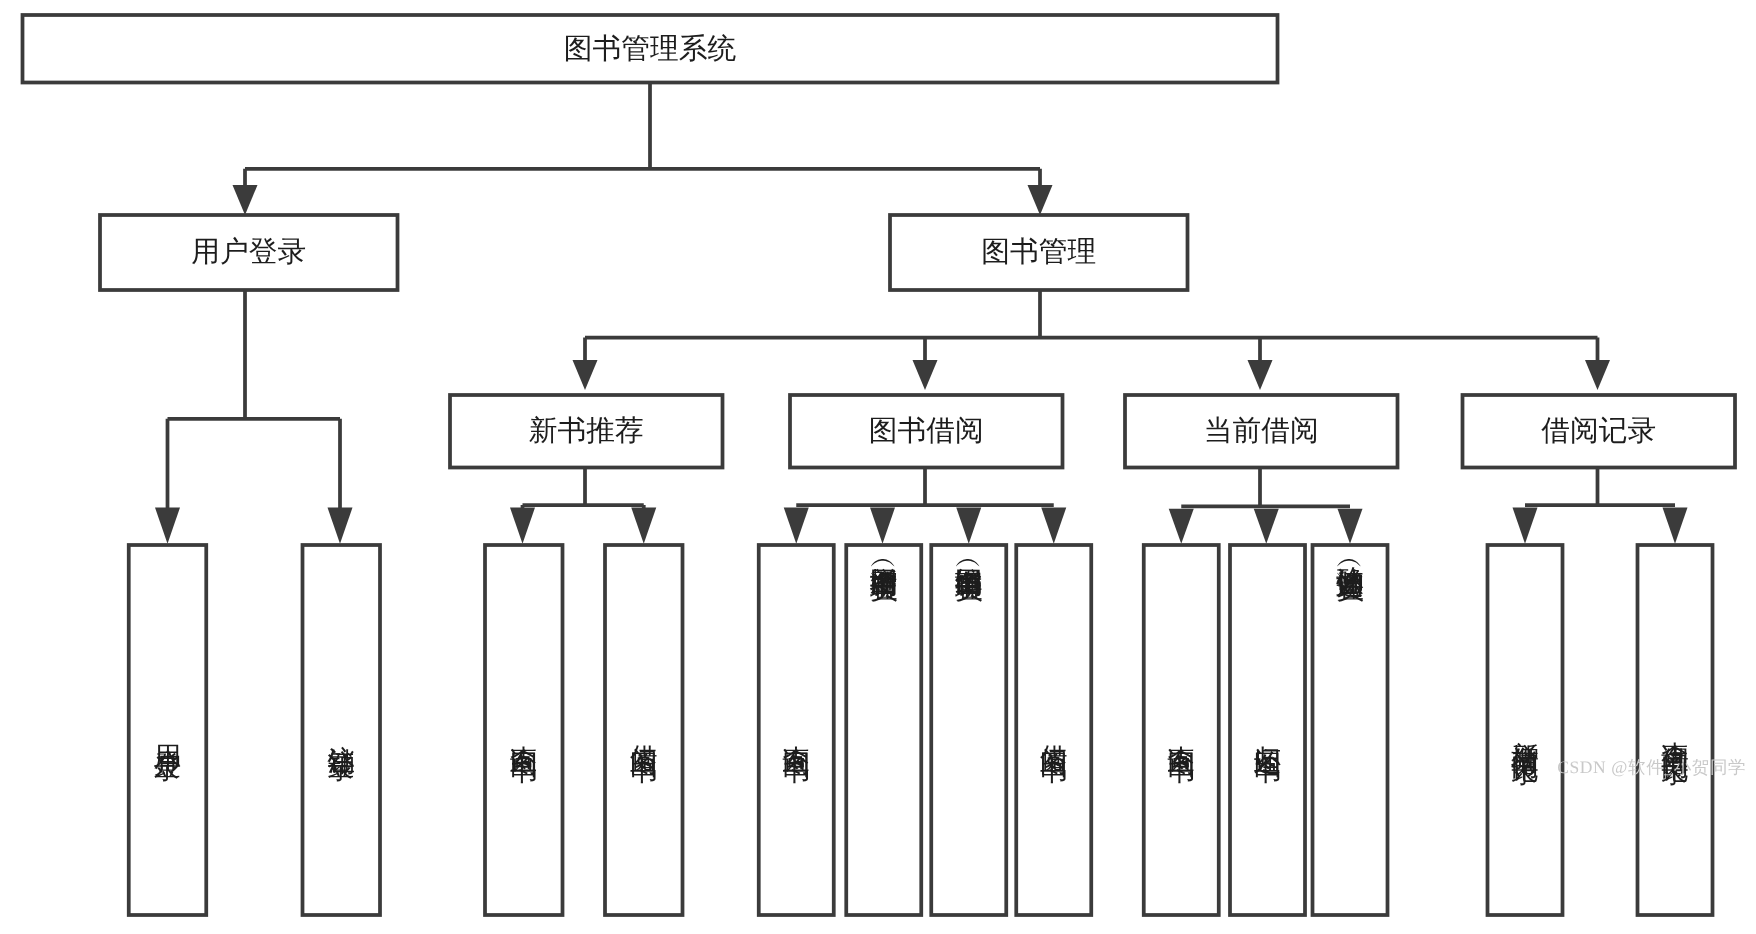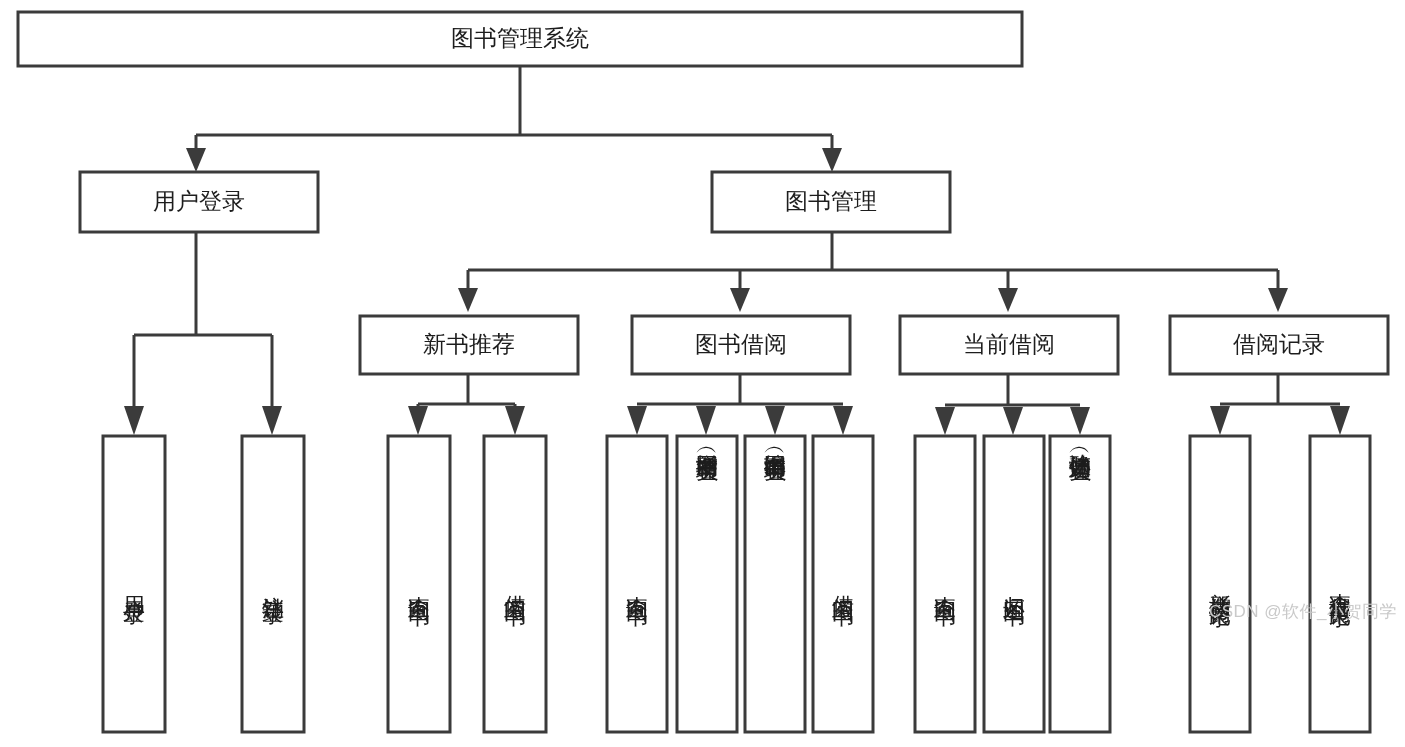--- a/index.html
+++ b/index.html
@@ -61,22 +61,22 @@
     font-size: 22px;
     line-height: 1;
     color: #1d1d1d;
     letter-spacing: 3px;
     white-space: nowrap;
   }
   .watermark {
     position: absolute;
     right: 8px;
     bottom: 6px;
-    font-family: Liberation Sans, sans-serif;
-    font-size: 17px;
+    font-family: Liberation Serif, serif;
+    font-size: 14px;
     color: #c9c9c9;
     white-space: nowrap;
     letter-spacing: 0.5px;
   }
 </style>
 </head>
 <body>
 
 <div id="diagram-root">
 

